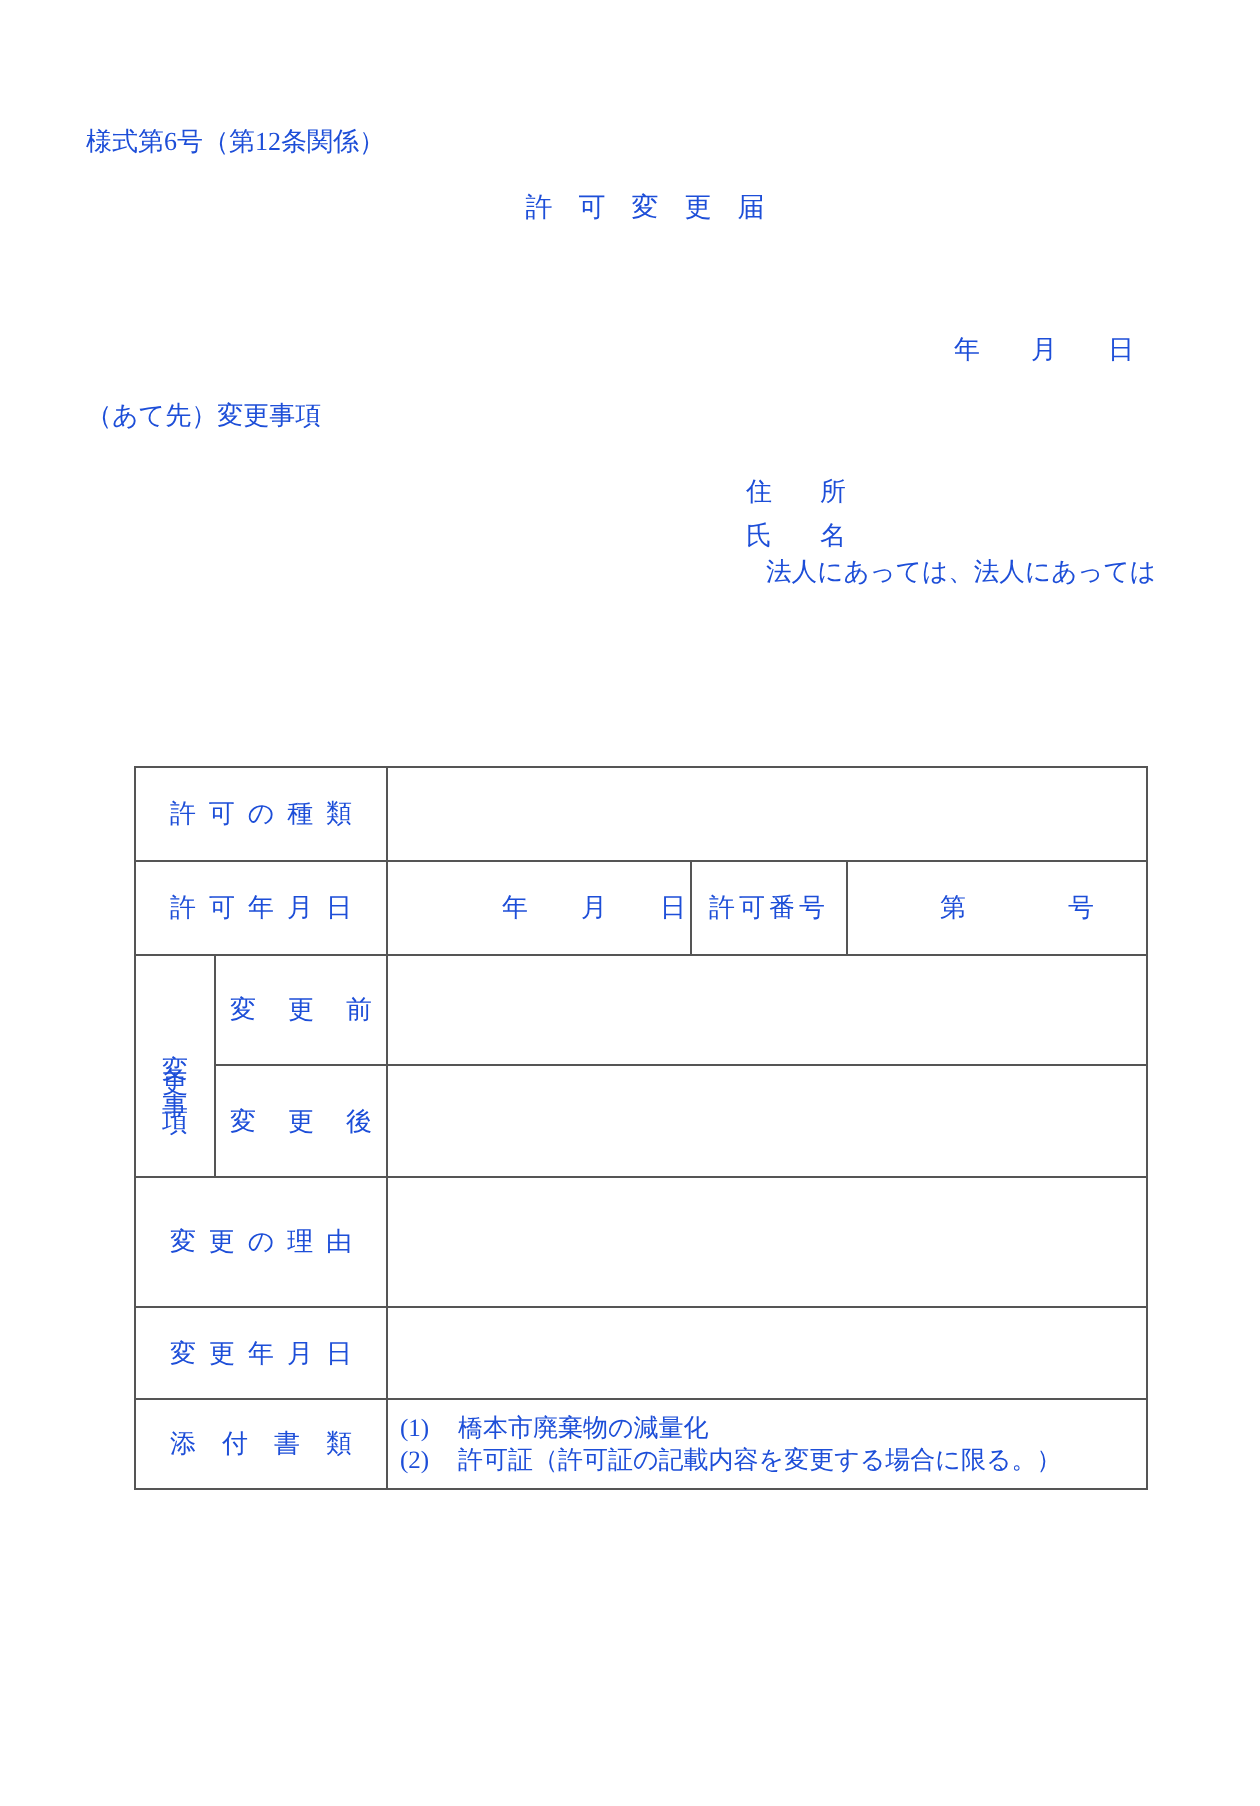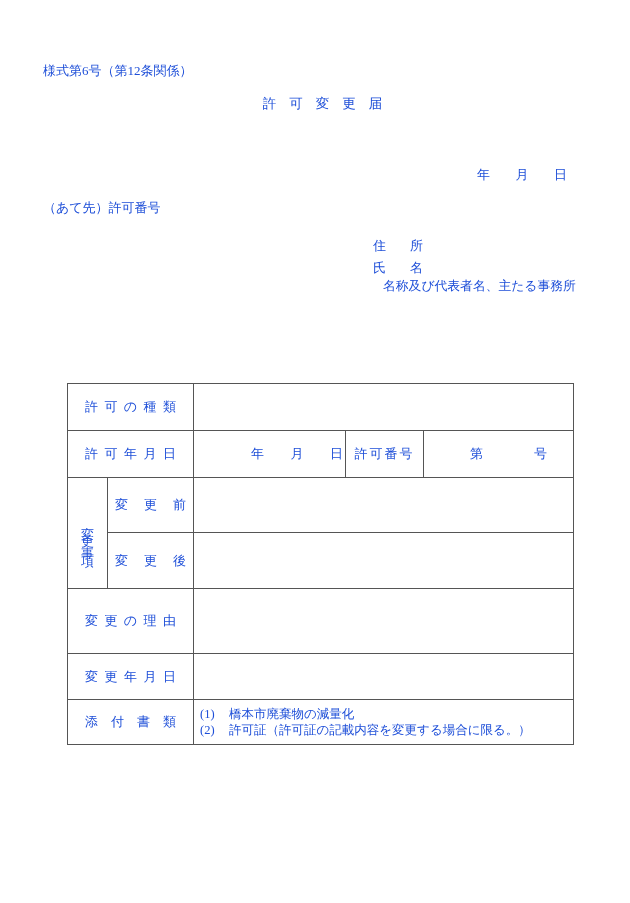--- a/index.html
+++ b/index.html
@@ -61,31 +61,31 @@
   <div class="abs form-number">様式第6号（第12条関係）</div>
 
   <div class="abs doc-title">許可変更届</div>
 
   <div class="abs header-date spread">
       <span>年</span>
       <span>月</span>
       <span>日</span>
     </div>
 
-  <div class="abs addressee">（あて先）許可番号</div>
+  <div class="abs addressee">（あて先）変更事項</div>
 
   <div class="abs addr-label spread">
       <span>住</span>
       <span>所</span>
     </div>
   <div class="abs name-label spread">
       <span>氏</span>
       <span>名</span>
     </div>
-  <div class="abs corp-note1">名称及び代表者名、主たる事務所</div>
+  <div class="abs corp-note1">法人にあっては、法人にあっては</div>
 
 
   <table class="permit-table">
     <colgroup>
       <col style="width:40px">
         <col style="width:86px">
         <col style="width:152px">
         <col style="width:78px">
         <col style="width:150px">
     </colgroup>

